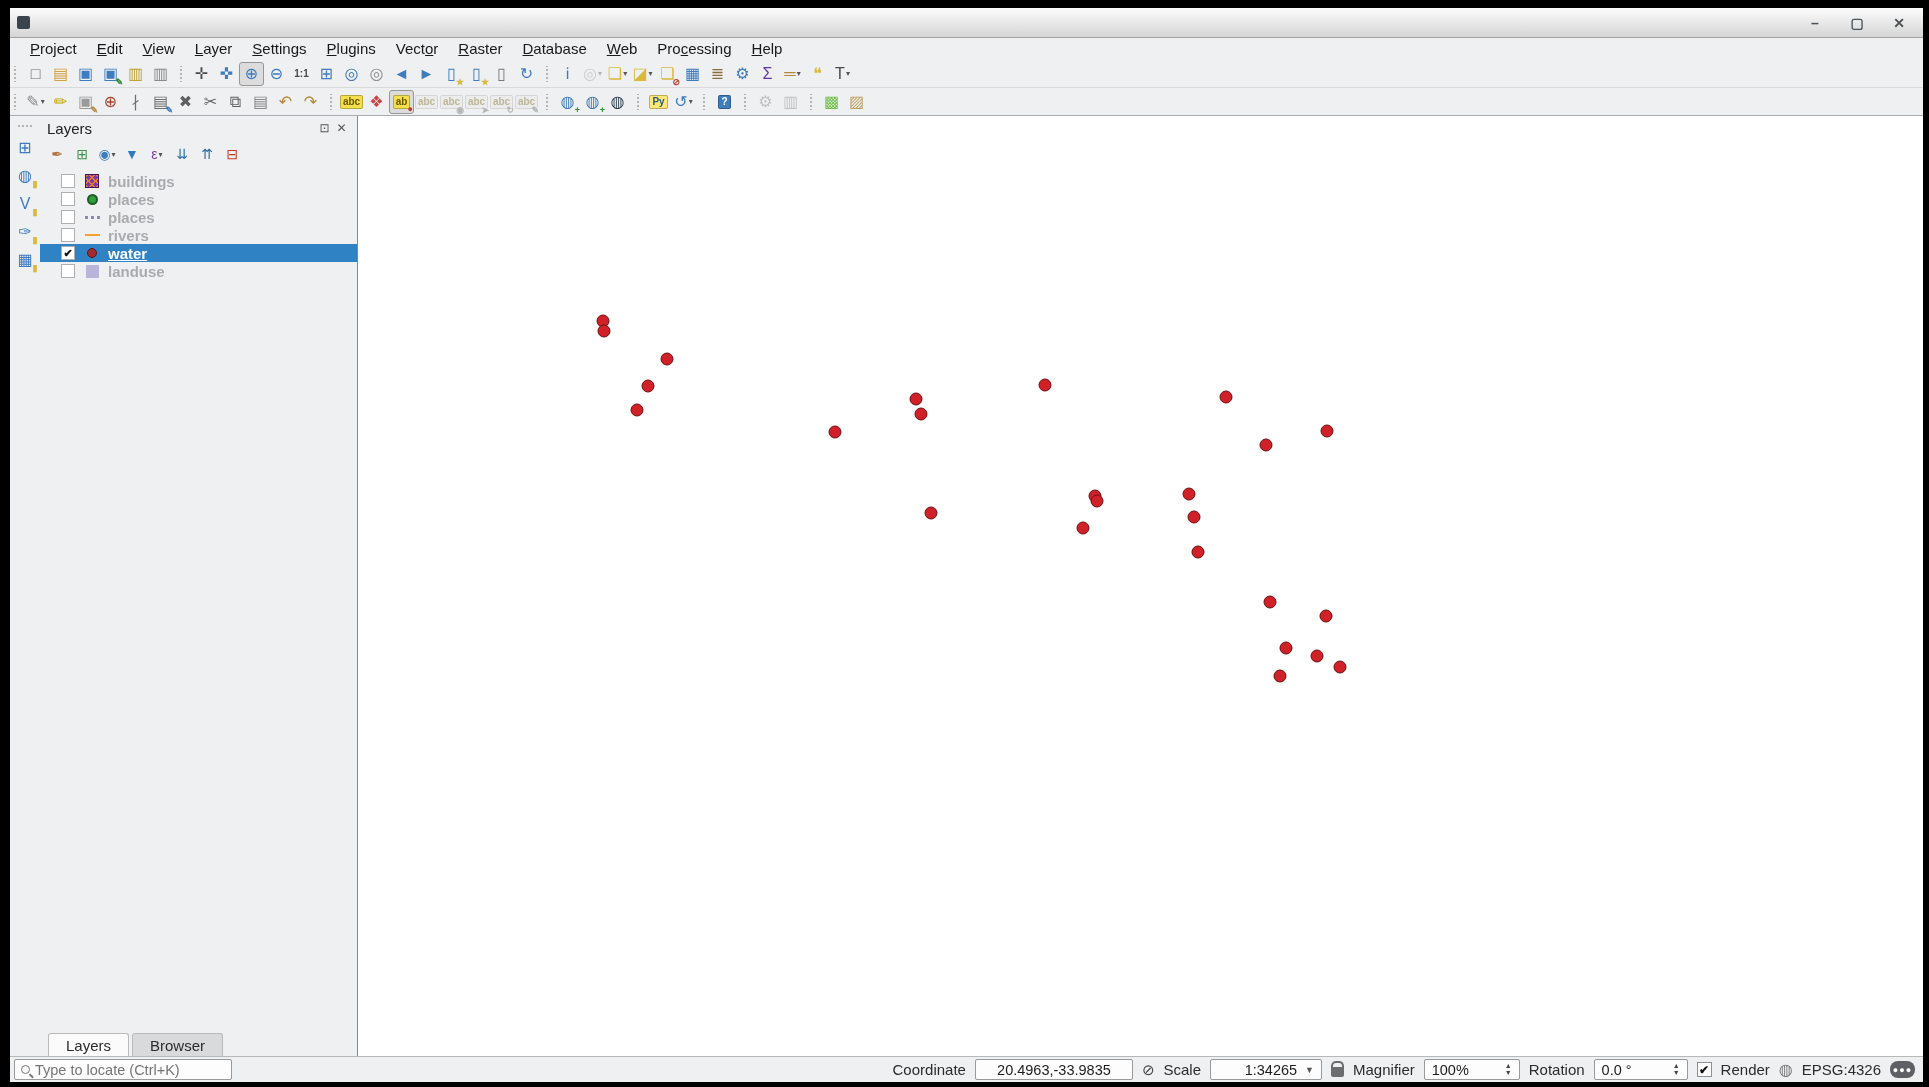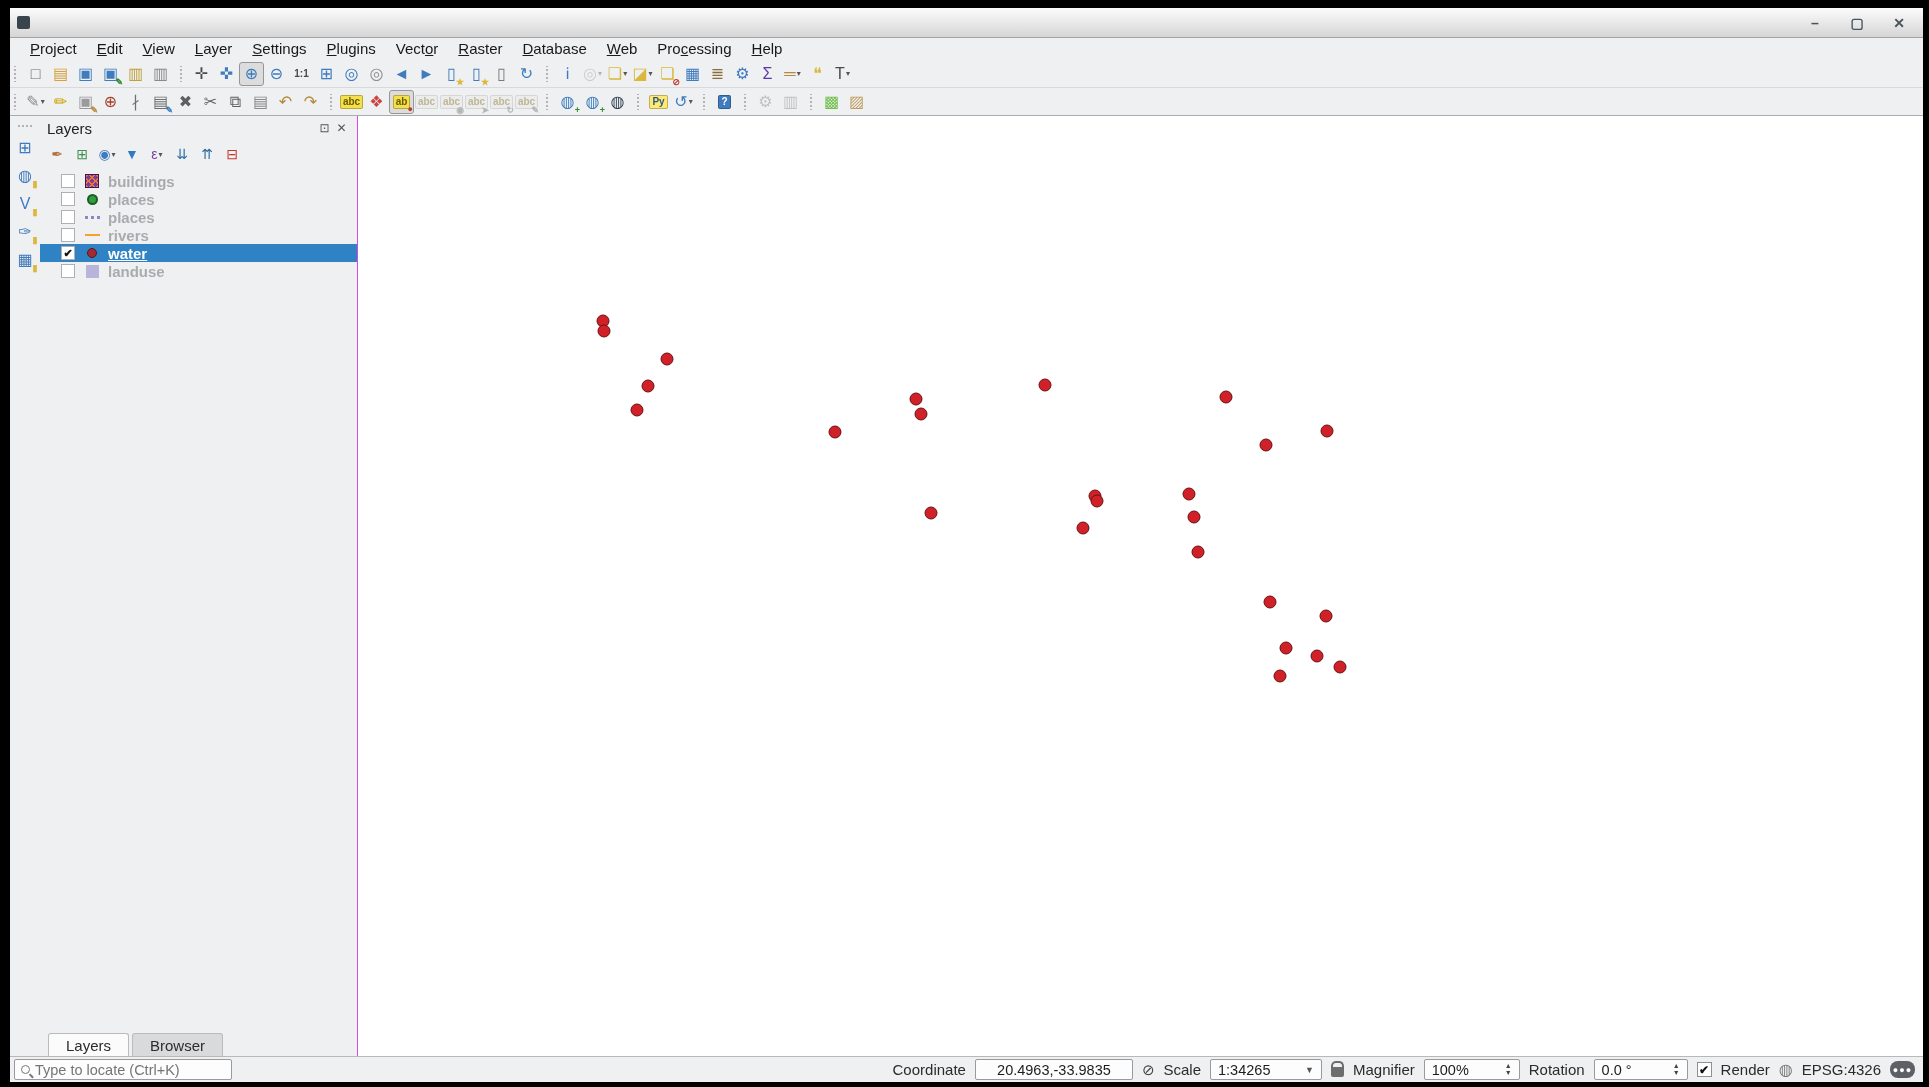--- a/index.html
+++ b/index.html
@@ -68,21 +68,21 @@
   #dots{position:absolute;inset:0;width:100%;height:100%}
 
   
   #statusbar{height:26px;border-top:1px solid #b6b8ba;display:flex;align-items:center;padding:0 8px 0 4px;font-size:15px;color:#2b2b2b;gap:9px;flex:none;background:#eff0f1}
   #locator{width:218px;height:21px;border:1px solid #989a9c;border-radius:2px;background:#fdfdfd;display:flex;align-items:center;padding:0 6px;gap:5px;flex:none}
   .mag{width:9px;height:9px;border:1.5px solid #777;border-radius:50%;position:relative;flex:none}
   .mag::after{content:"";position:absolute;width:5px;height:1.5px;background:#777;transform:rotate(45deg);left:7px;top:9px}
   #locator input{border:none;outline:none;flex:1;font-size:14.5px;color:#7e7e7e;background:transparent;font-family:"Liberation Sans",sans-serif}
   .sb-label{white-space:nowrap}
   .sb-box{height:21px;border:1px solid #989a9c;border-radius:2px;background:#fdfdfd;display:flex;align-items:center;padding:0 7px;font-size:14.5px;color:#1d1d1d;white-space:nowrap}
-  .sb-combo{justify-content:space-between}
+  .sb-combo{justify-content:flex-end}
   .sb-combo .carr{font-size:9px;color:#555;margin-left:8px}
   .spin{display:flex;flex-direction:column;justify-content:center;margin-left:8px;gap:1px}
   .spin span{font-size:7px;line-height:.9;color:#444}
   .lock{width:13px;height:10px;background:#6d6d6d;border-radius:2px;position:relative;margin-top:4px;flex:none}
   .lock::before{content:"";position:absolute;width:9px;height:8px;border:2px solid #6d6d6d;border-bottom:none;border-radius:5px 5px 0 0;left:0px;top:-6px}
   .cbx{width:15px;height:15px;background:#fff;border:1px solid #8e9092;display:flex;align-items:center;justify-content:center;font-size:12px;color:#111;font-weight:bold;flex:none}
   .globe{font-size:16px;color:#7a7a7a;line-height:1}
   .bubble{width:25px;height:17px;background:#5d6165;border-radius:8px;display:flex;align-items:center;justify-content:center;color:#fff;font-size:9px;letter-spacing:1px;flex:none}
   .flexspace{flex:1}
 </style>

